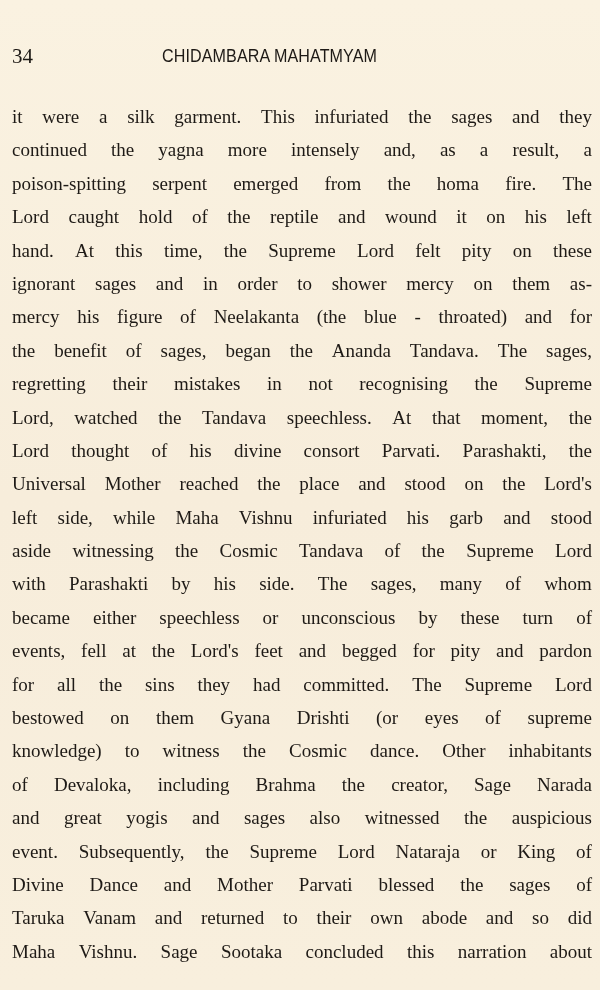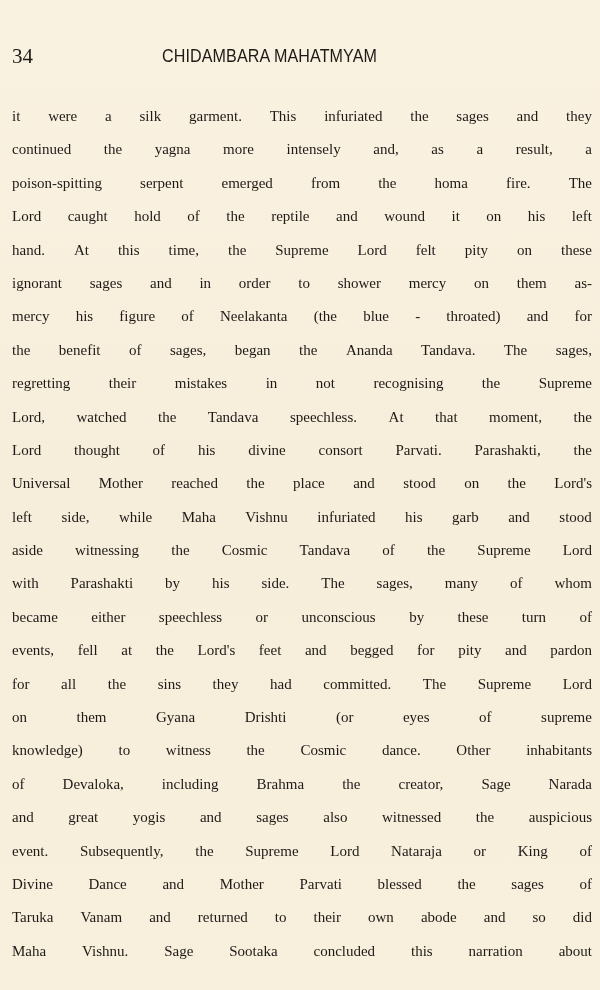--- a/index.html
+++ b/index.html
@@ -25,21 +25,21 @@
     position: absolute; left: 150px; top: 2px;
     font-family: "Liberation Sans", sans-serif;
     font-size: 17.5px; letter-spacing: 0.1px;
     transform: scaleX(0.92); transform-origin: left top;
   }
   .body-text {
     position: absolute; left: 12px; top: 100px; width: 580px;
   }
   .line {
     height: 33.4px; line-height: 33.4px;
-    font-size: 15px;
+    font-size: 19px;
     text-align: justify; text-align-last: justify;
     white-space: nowrap;
     display: flex; justify-content: space-between;
   }
   .line span.w { display: inline-block; }
 </style>
 </head>
 <body>
 
 <div class="page">
@@ -259,20 +259,21 @@
         <span class="w">the</span>
         <span class="w">sins</span>
         <span class="w">they</span>
         <span class="w">had</span>
         <span class="w">committed.</span>
         <span class="w">The</span>
         <span class="w">Supreme</span>
         <span class="w">Lord</span>
       </div>
       <div class="line">
+        <span class="w">bestowed</span>
         <span class="w">on</span>
         <span class="w">them</span>
         <span class="w">Gyana</span>
         <span class="w">Drishti</span>
         <span class="w">(or</span>
         <span class="w">eyes</span>
         <span class="w">of</span>
         <span class="w">supreme</span>
       </div>
       <div class="line">

